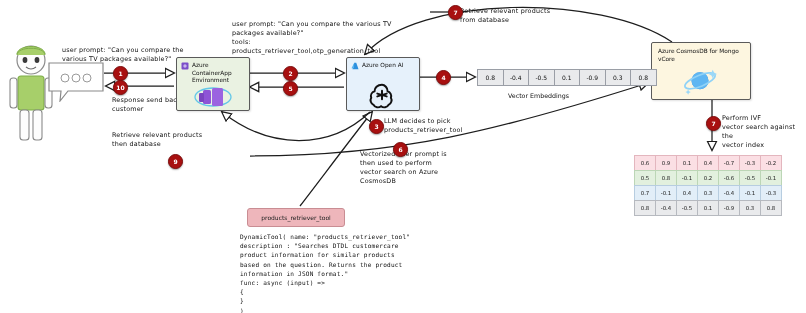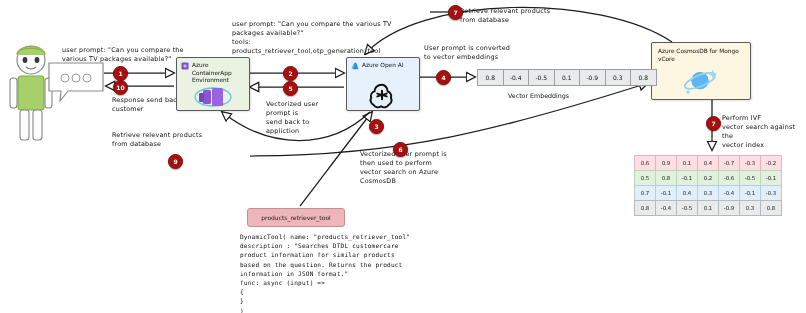--- a/index.html
+++ b/index.html
@@ -203,35 +203,31 @@
         <div class="mcell">0.3</div>
         <div class="mcell">0.8</div>
       </div>
     </div>
 
   <div class="note" style="left:62px;top:46px;width:150px">user prompt: "Can you compare the
 various TV packages available?"</div>
   <div class="note" style="left:112px;top:96px;width:130px">Response send back to
 customer</div>
   <div class="note" style="left:112px;top:131px;width:130px">Retrieve relevant products
-from database</div>
+then database</div>
   <div class="note" style="left:232px;top:20px;width:190px">user prompt: "Can you compare the various TV
 packages available?"
 tools:
 products_retriever_tool,otp_generation_tool</div>
-  <div class="note" style="left:266px;top:100px;width:84px">Vectorized user
-prompt is
-send back to
-appliction</div>
+  <div class="note" style="left:384px;top:117px;width:130px">LLM decides to pick
+products_retriever_tool</div>
   <div class="note" style="left:360px;top:150px;width:116px">Vectorized user prompt is
 then used to perform
 vector search on Azure
 CosmosDB</div>
-  <div class="note" style="left:424px;top:44px;width:128px">User prompt is converted
-to vector embeddings</div>
   <div class="note" style="left:460px;top:7px;width:130px">Retrieve relevant products
 from database</div>
   <div class="note" style="left:722px;top:114px;width:86px">Perform IVF
 vector search against the
 vector index</div>
   <div class="note code" style="left:240px;top:232px;width:230px">DynamicTool( name: "products_retriever_tool"
 description : "Searches DTDL customercare
 product information for similar products
 based on the question. Returns the product
 information in JSON format."

